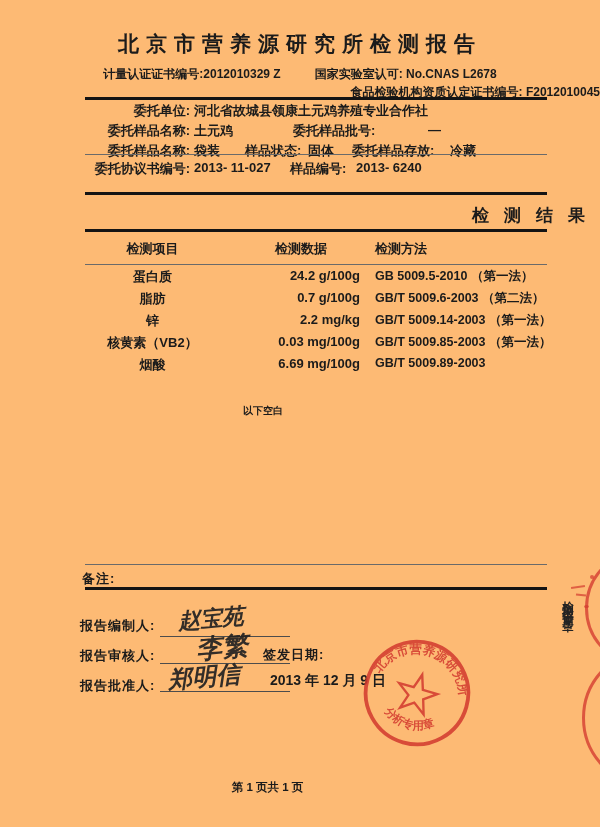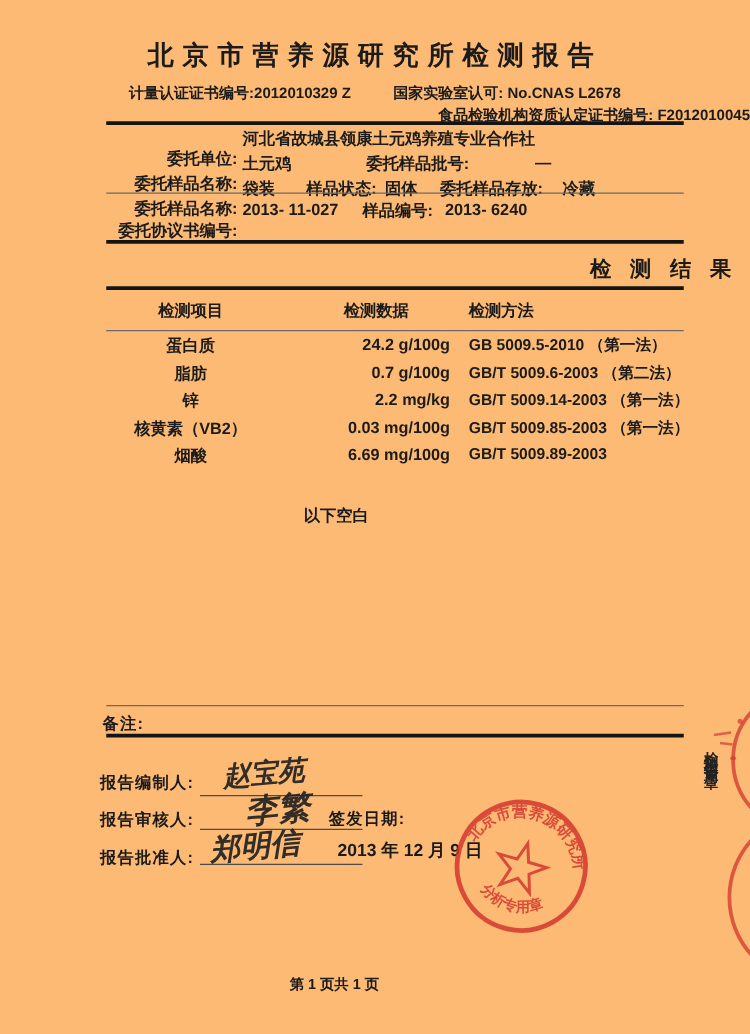--- a/index.html
+++ b/index.html
@@ -14,32 +14,32 @@
     top:30px; left:0; width:600px; text-align:center;
     font-size:21px; font-weight:bold; letter-spacing:7px; white-space:nowrap;
   }
   .cert-row { top:66px; left:0; width:600px; display:flex; justify-content:center; gap:34px;
     font-size:12px; font-weight:bold; }
   .cert-row2 { top:84px; left:0; width:600px; text-align:right; font-size:12px; font-weight:bold; }
   .rule { position:absolute; left:85px; width:462px; background:#141414; }
   .rule.thick { height:3px; }
   .rule.thin { height:1px; background:#6a6a6a; }
   .info-row { position:absolute; left:0; width:600px; height:18px; font-size:13px; font-weight:600; }
-  .info-row .lab { position:absolute; left:85px; width:105px; text-align:right; white-space:nowrap;margin-top:16px; }
+  .info-row .lab { position:absolute; left:85px; width:105px; text-align:right; white-space:nowrap; }
   .info-row .val { position:absolute; left:194px; white-space:nowrap; }
   .sec-title { top:204px; left:0; width:600px; text-align:right;
     font-size:17px; font-weight:bold; letter-spacing:15px; text-indent:15px; }
   .rtable { position:absolute; left:85px; top:240px; width:462px; font-size:13px; font-weight:600; }
   .rhead { position:relative; height:24px; }
   .rrow { position:relative; height:22px; }
   .c1 { position:absolute; left:0; width:135px; text-align:center; white-space:nowrap; }
   .c2 { position:absolute; left:95px; width:180px; text-align:right; white-space:nowrap; }
   .c3 { position:absolute; left:290px; white-space:nowrap; font-size:12.5px; }
   .rhead .c3 { font-size:13px; }
-  .end-note { position:absolute; left:158px; top:136px; font-size:13px; font-weight:600; }
+  .end-note { position:absolute; left:158px; top:136px; font-size:10px; font-weight:600; }
   .remark-label { top:570px; left:82px; font-size:13px; font-weight:bold; letter-spacing:1px; }
   .sig-label { left:80px; font-size:13px; font-weight:bold; letter-spacing:1px; white-space:nowrap; }
   .sig-line { position:absolute; left:160px; width:130px; height:1px; background:#4c4c4c; }
   .signature { position:absolute; font-size:22px; font-weight:600; font-style:italic;
     color:#222; white-space:nowrap; transform:rotate(-5deg); opacity:.92; }
   .issue-label { left:263px; top:646px; font-size:13px; font-weight:bold; letter-spacing:1px; }
   .issue-date { left:270px; top:672px; font-size:14px; font-weight:bold; white-space:nowrap; }
   .round-stamp { position:absolute; left:360px; top:636px; width:114px; height:114px; }
   .side-caption { position:absolute; left:560px; top:592px; writing-mode:vertical-rl;
     font-size:11.5px; letter-spacing:3px; color:#232323; font-weight:600; }

